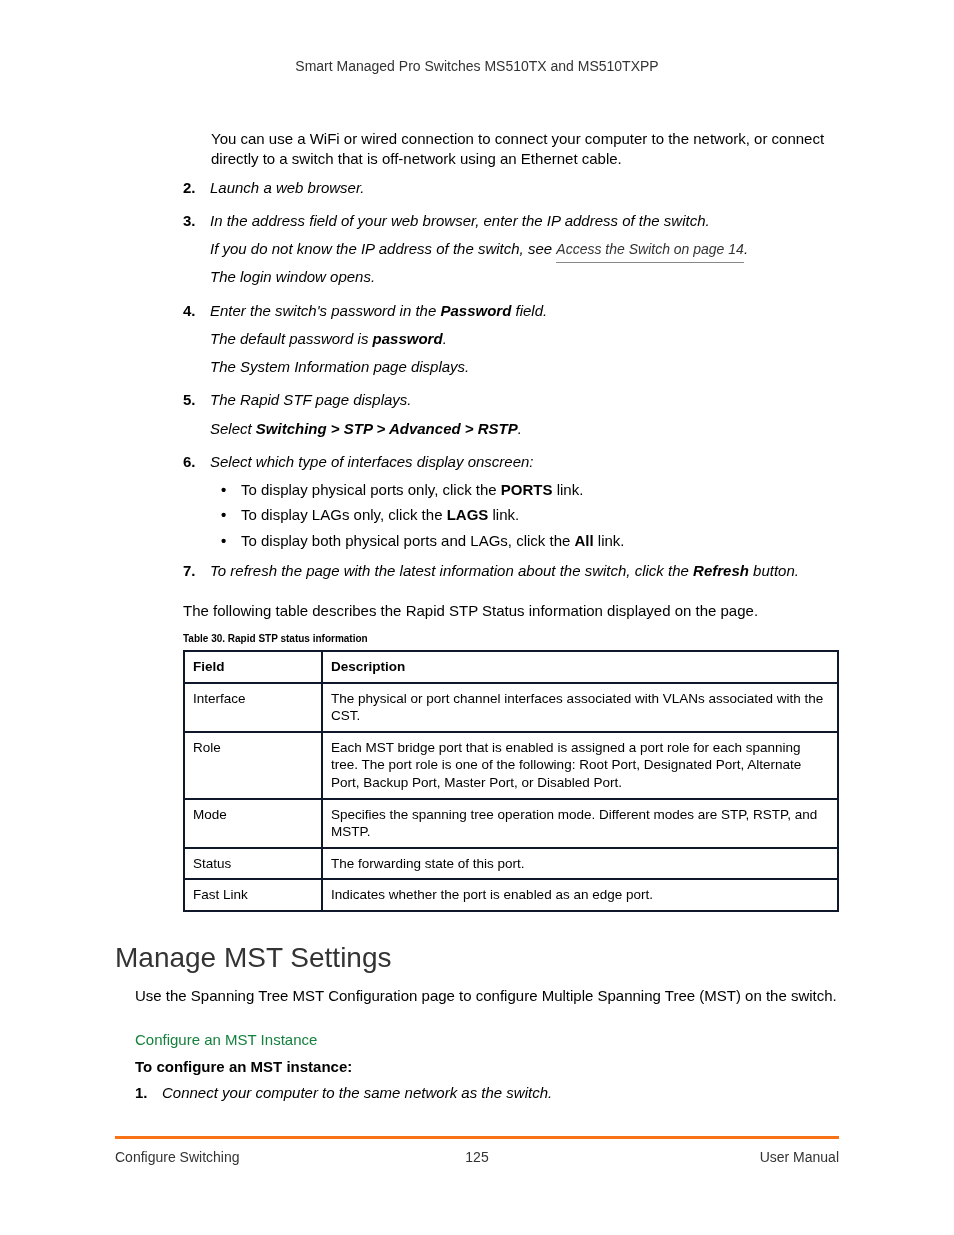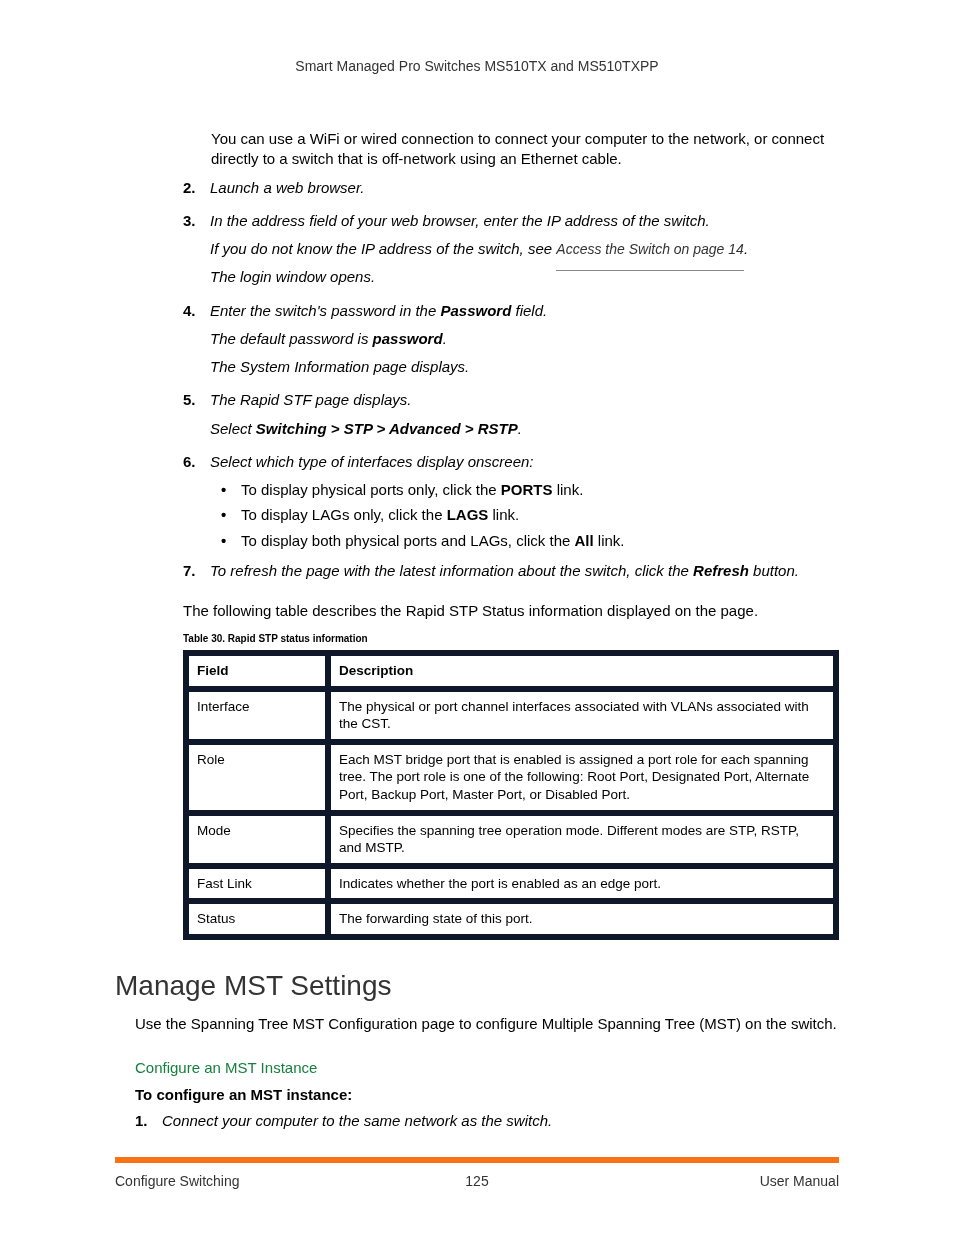--- a/index.html
+++ b/index.html
@@ -63,35 +63,35 @@
   }
   .para {
     margin: 12px 0 8px 20px;
     line-height: 1.35;
   }
   .link {
     font-family: "Trebuchet MS", Verdana, sans-serif;
     font-size: 14px;
     color: #333;
     border-bottom: 1px solid #888;
-    padding-bottom: 13px;
+    padding-bottom: 5px;
   }
   .table-caption {
     font-weight: bold;
     margin: 12px 0 6px 20px;
     font-size: 10px;
   }
   table.tbl {
     margin-left: 20px;
     border-collapse: collapse;
     width: calc(100% - 20px);
     font-size: 13.5px;
   }
   table.tbl th, table.tbl td {
-    border: 6px solid #0f172a;
+    border: 2px solid #0f172a;
     padding: 6px 8px;
     text-align: left;
     vertical-align: top;
     line-height: 1.3;
   }
   table.tbl th {
     font-weight: bold;
   }
   h1.section {
     font-family: "Trebuchet MS", Verdana, sans-serif;
@@ -108,22 +108,22 @@
     margin: 25px 0 10px 20px;
   }
   .tasklead {
     font-weight: bold;
     margin: 8px 0 8px 20px;
   }
   .footer {
     position: absolute;
     left: 115px;
     right: 115px;
-    bottom: 46px;
-    border-top: 6px solid #f97316;
+    bottom: 70px;
+    border-top: 3px solid #f97316;
     padding-top: 10px;
     display: flex;
     justify-content: space-between;
     font-family: "Trebuchet MS", Verdana, sans-serif;
     font-size: 14px;
     color: #333;
   }
   .footer .center {
     position: absolute;
     left: 0; right: 0;
@@ -228,26 +228,26 @@
       </tr>
       <tr>
         <td>Role</td>
         <td>Each MST bridge port that is enabled is assigned a port role for each spanning tree. The port role is one of the following: Root Port, Designated Port, Alternate Port, Backup Port, Master Port, or Disabled Port.</td>
       </tr>
       <tr>
         <td>Mode</td>
         <td>Specifies the spanning tree operation mode. Different modes are STP, RSTP, and MSTP.</td>
       </tr>
       <tr>
+        <td>Status</td>
+        <td>The forwarding state of this port.</td>
+      </tr>
+      <tr>
         <td>Fast Link</td>
         <td>Indicates whether the port is enabled as an edge port.</td>
-      </tr>
-      <tr>
-        <td>Status</td>
-        <td>The forwarding state of this port.</td>
       </tr>
     </tbody>
       </table>
   </div>
 
   <h1 class="section">Manage MST Settings</h1>
 
   <p class="para">Use the Spanning Tree MST Configuration page to configure Multiple Spanning Tree (MST) on the switch.</p>
 
   <h2 class="subsection">Configure an MST Instance</h2>

